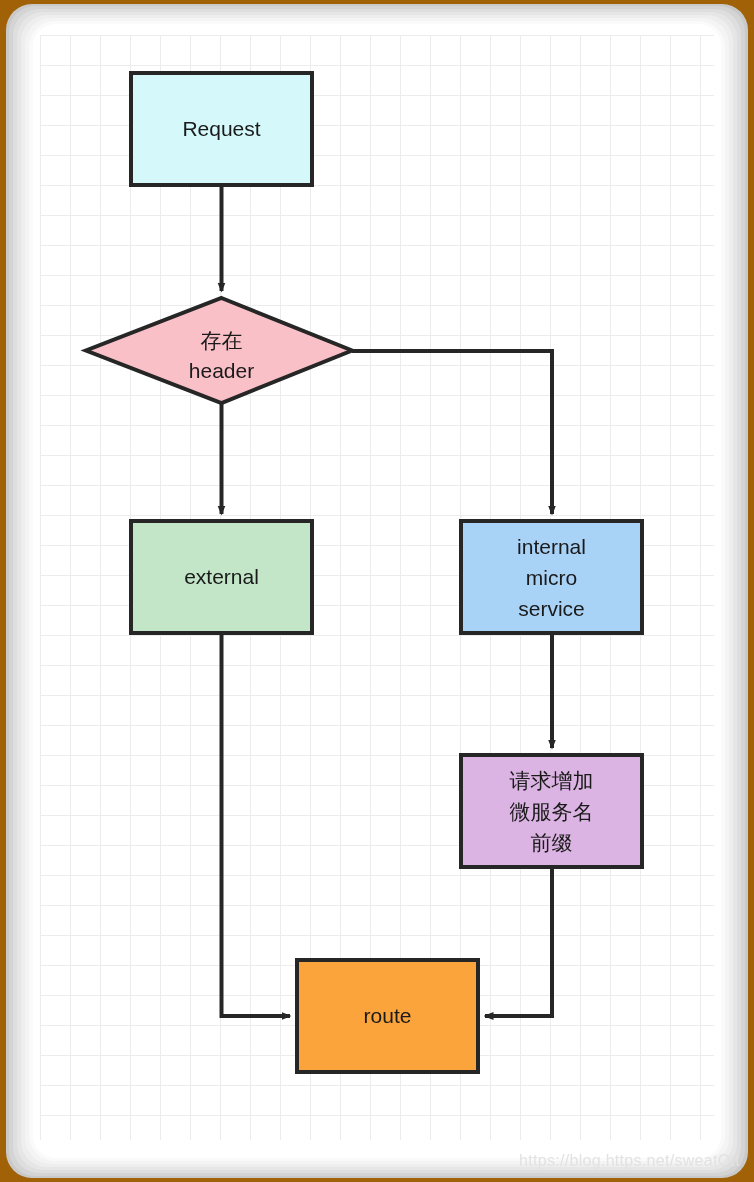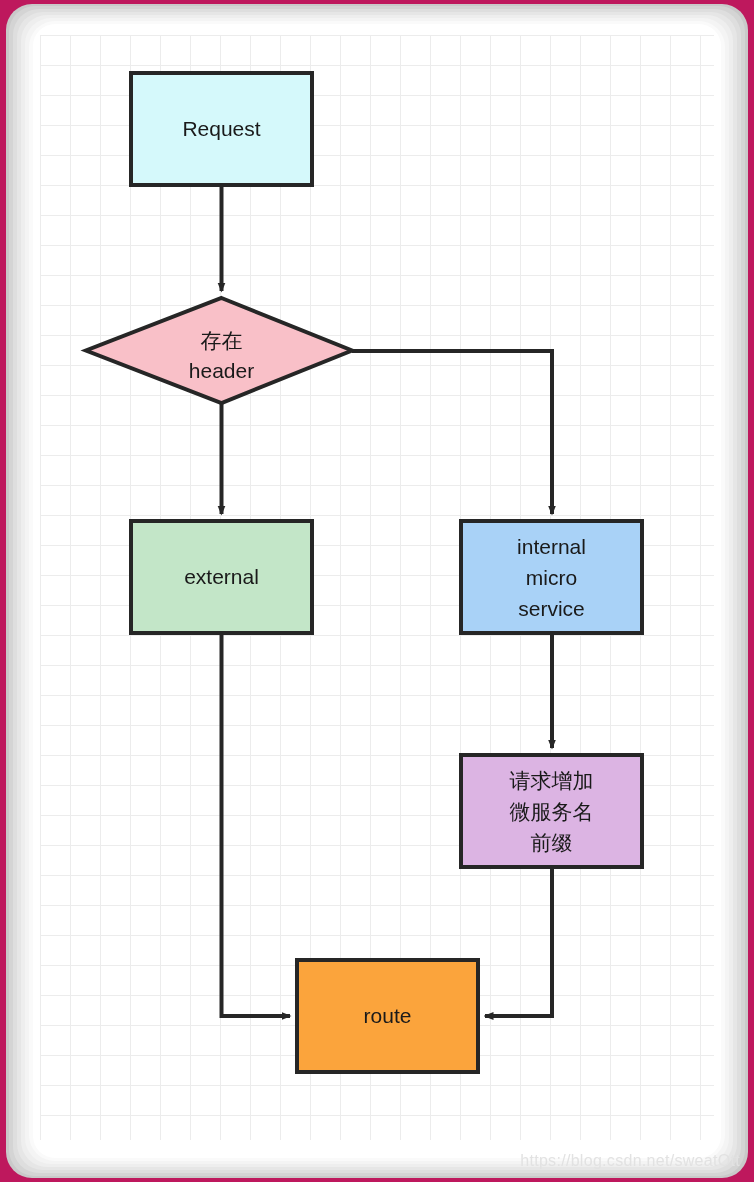--- a/index.html
+++ b/index.html
@@ -10,21 +10,21 @@
   body {
     width: 754px;
     height: 1182px;
     overflow: hidden;
     font-family: "Liberation Sans", "DejaVu Sans", sans-serif;
   }
   #stage {
     position: relative;
     width: 754px;
     height: 1182px;
-    background: #be185d;
+    background: #a16207;
   }
   
   .sheet {
     position: absolute;
     border-radius: 26px;
     background: #ffffff;
   }
   .sheet.s1 { left: 6px;  top: 4px;  width: 742px; height: 1174px; background:#c9c9c9; }
   .sheet.s2 { left: 9px;  top: 6px;  width: 736px; height: 1170px; background:#d4d4d4; }
   .sheet.s3 { left: 13px; top: 9px;  width: 728px; height: 1164px; background:#dedede; }
@@ -148,15 +148,15 @@
       </g>
 
       <g>
         <rect x="297" y="960" width="181" height="112" fill="#fba43c" stroke="#262626" stroke-width="4"></rect>
         <text class="node-label" x="387.5" y="1017">route</text>
       </g>
 
     </g>
   </svg>
 
-  <div class="watermark">https://blog.csdn.net/sweatOtt</div>
+  <div class="watermark">https://blog.https.net/sweatOtt</div>
 
 </div>
 
 </body></html>

